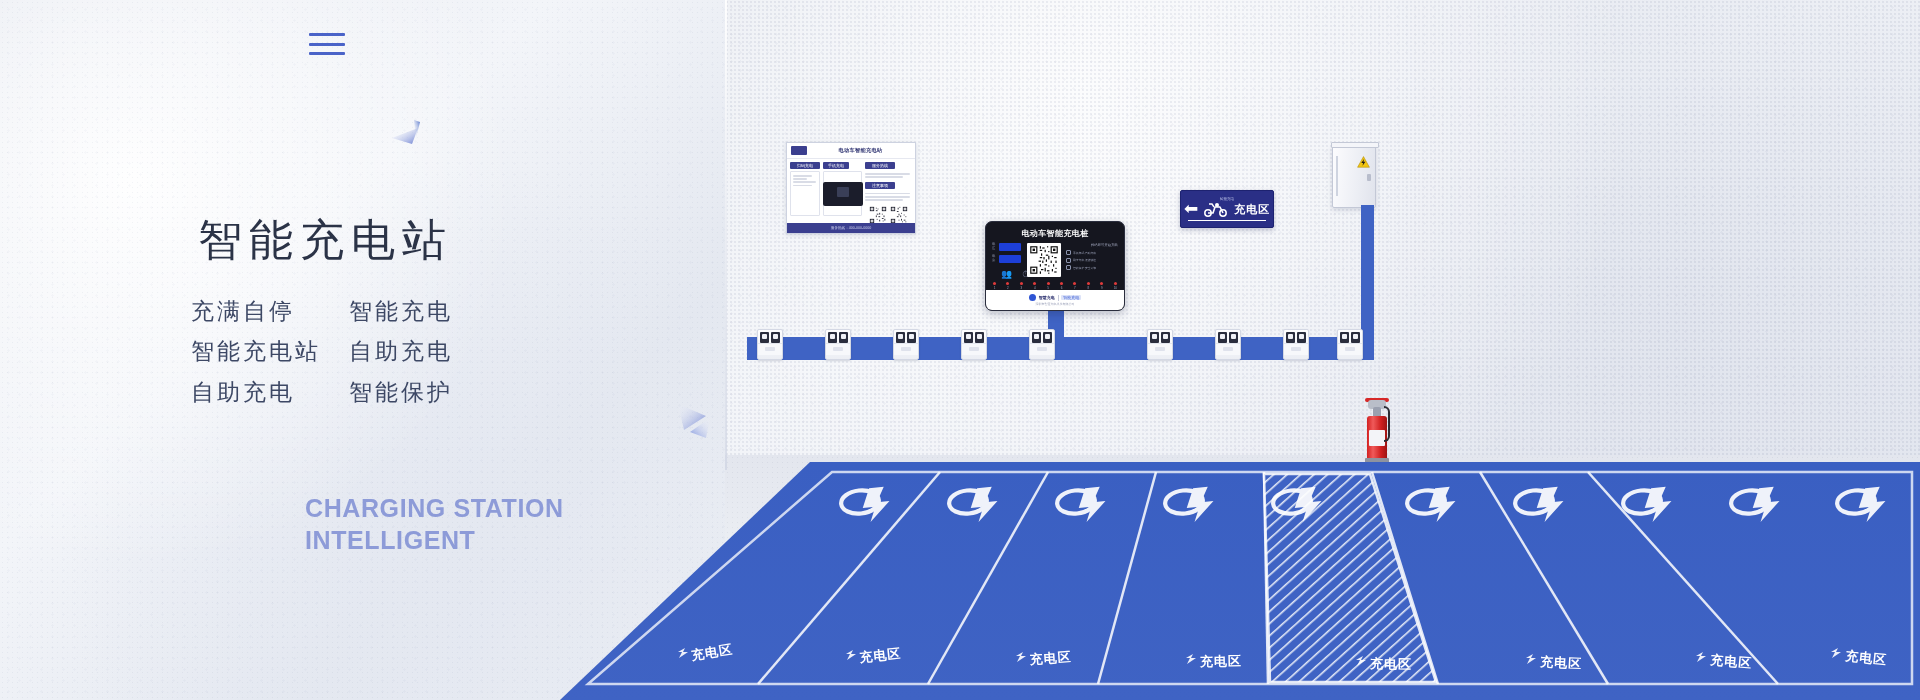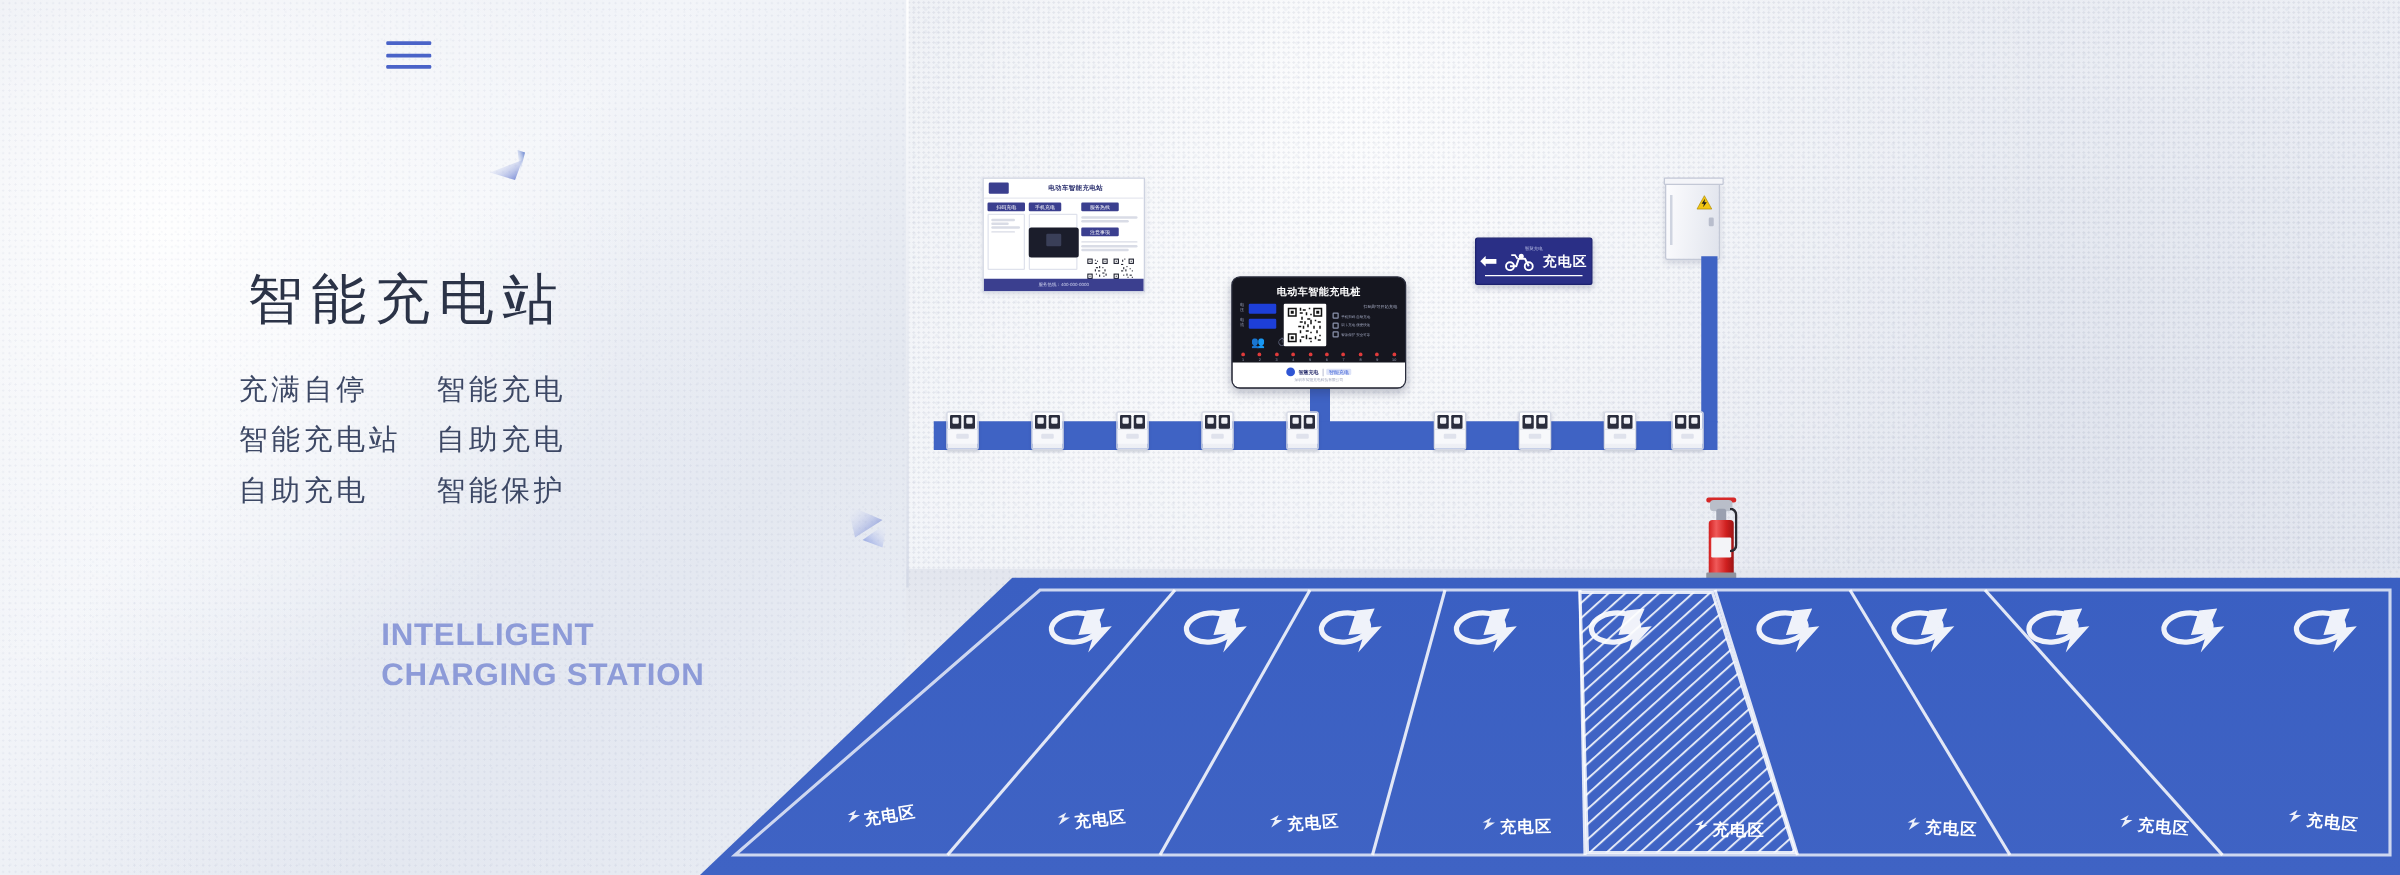--- a/index.html
+++ b/index.html
@@ -349,22 +349,22 @@
     <div class="features">
       <span>充满自停</span>
       <span>智能充电</span>
       <span>智能充电站</span>
       <span>自助充电</span>
       <span>自助充电</span>
       <span>智能保护</span>
     </div>
 
     <div class="en">
+      <div>CHARGING STATION</div>
       <div>INTELLIGENT</div>
-      <div>CHARGING STATION</div>
     </div>
   </div>
 
   <div class="poster">
     <div class="poster-head">
       <div class="poster-logo"></div>
       <div class="poster-title">电动车智能充电站</div>
     </div>
     <div class="poster-body">
       <div class="pcol">

